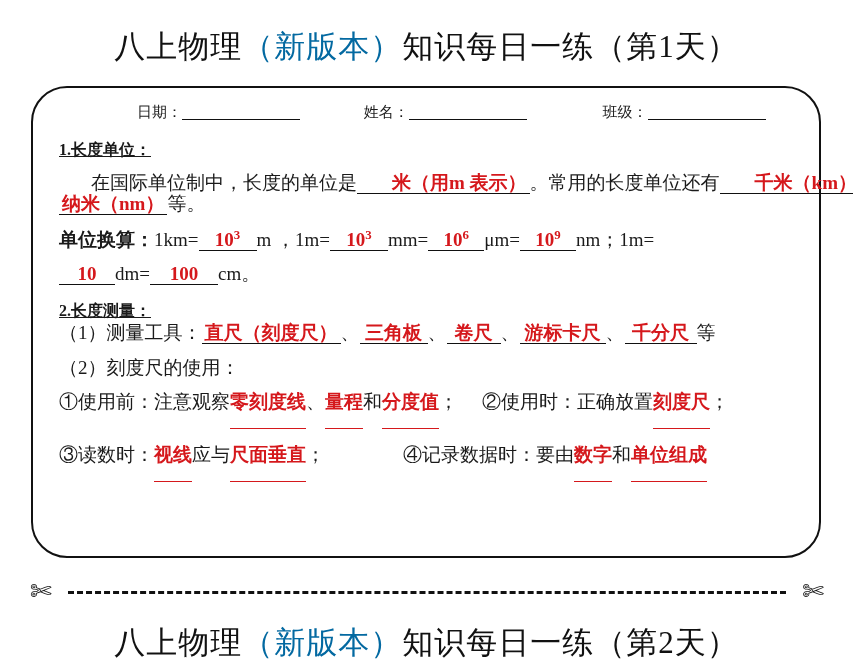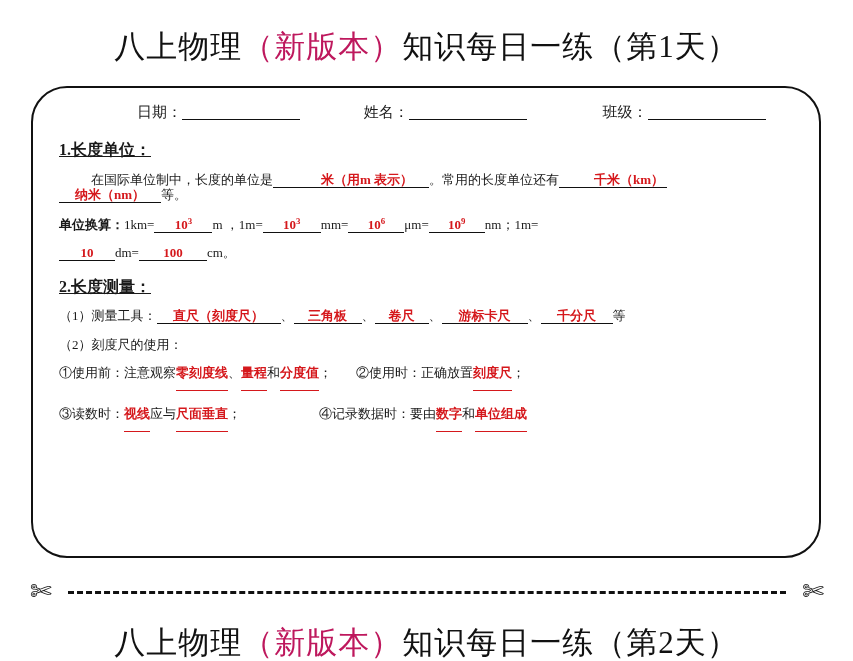--- a/index.html
+++ b/index.html
@@ -34,21 +34,21 @@
     left: 0;
     width: 853px;
   }
   .title-2 {
     position: absolute;
     top: 622px;
     left: 0;
     width: 853px;
   }
   .t-black { color: #111111; }
-  .t-red { color: #be185d; }
+  .t-red { color: #0369a1; }
 
   
   .card {
     position: absolute;
     left: 31px;
     top: 86px;
     width: 790px;
     height: 472px;
     border: 2.5px solid #111111;
     border-radius: 36px;
@@ -89,36 +89,36 @@
     border-bottom: 1.4px solid #111;
     display: inline-block;
     text-align: center;
     padding: 0 3px 1px 3px;
   }
   .ans-u {
     color: #d5181c;
     font-weight: bold;
     border-bottom: 1.4px solid #d5181c;
     display: inline-block;
-    padding-bottom: 11px;
+    padding-bottom: 17px;
   }
   sup {
     font-size: 0.68em;
     vertical-align: super;
   }
 
   .sec {
     font-weight: bold;
     font-size: 16px;
     text-decoration: underline;
   }
 
   .line {
     white-space: nowrap;
-    font-size: 13px;
+    font-size: 19px;
   }
 
   
   .cutline {
     position: absolute;
     left: 22px;
     top: 575px;
     width: 810px;
     height: 34px;
   }
@@ -177,21 +177,21 @@
       <div class="line" style="margin-top:14px;">
         <span class="bold">单位换算：</span><span>1km=</span><span class="ans" style="min-width:52px"><span>10</span><sup>3</sup></span><span>m ，</span><span>1m=</span><span class="ans" style="min-width:52px"><span>10</span><sup>3</sup></span><span>mm=</span><span class="ans" style="min-width:50px"><span>10</span><sup>6</sup></span><span>μm=</span><span class="ans" style="min-width:50px"><span>10</span><sup>9</sup></span><span>nm；1m=</span>
       </div>
 
       <div class="line" style="margin-top:13px;">
         <span class="ans" style="min-width:50px">10</span><span>dm=</span><span class="ans" style="min-width:62px">100</span><span>cm。</span>
       </div>
 
       <div class="sec" style="margin-top:18px">2.长度测量：</div>
 
-      <div class="line" style="margin-top:14px;">
+      <div class="line" style="margin-top:4px;">
         <span>（1）测量工具：</span><span class="ans" style="min-width:118px">直尺（刻度尺）</span><span>、</span><span class="ans" style="min-width:62px">三角板</span><span>、</span><span class="ans" style="min-width:48px">卷尺</span><span>、</span><span class="ans" style="min-width:80px">游标卡尺</span><span>、</span><span class="ans" style="min-width:66px">千分尺</span><span>等</span>
       </div>
 
       <div class="line" style="margin-top:14px;">（2）刻度尺的使用：</div>
 
       <div class="line" style="margin-top:15px;">
         <span>①使用前：注意观察</span><span class="ans-u">零刻度线</span><span>、</span><span class="ans-u">量程</span><span>和</span><span class="ans-u">分度值</span><span>；</span><span style="display:inline-block;width:24px"></span><span>②使用时：正确放置</span><span class="ans-u">刻度尺</span><span>；</span>
       </div>
 
       <div class="line" style="margin-top:16px;">

